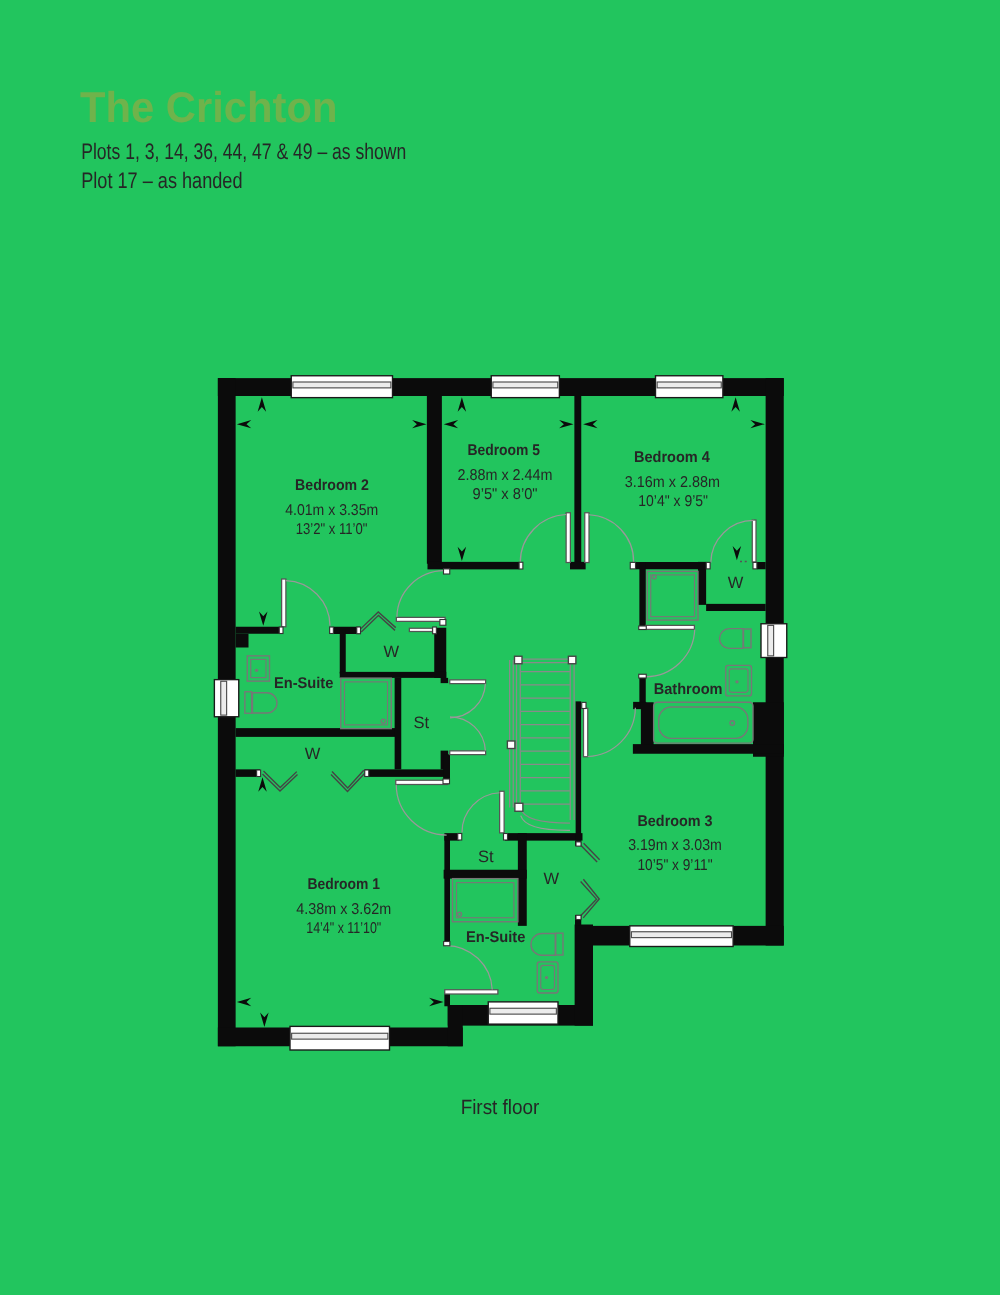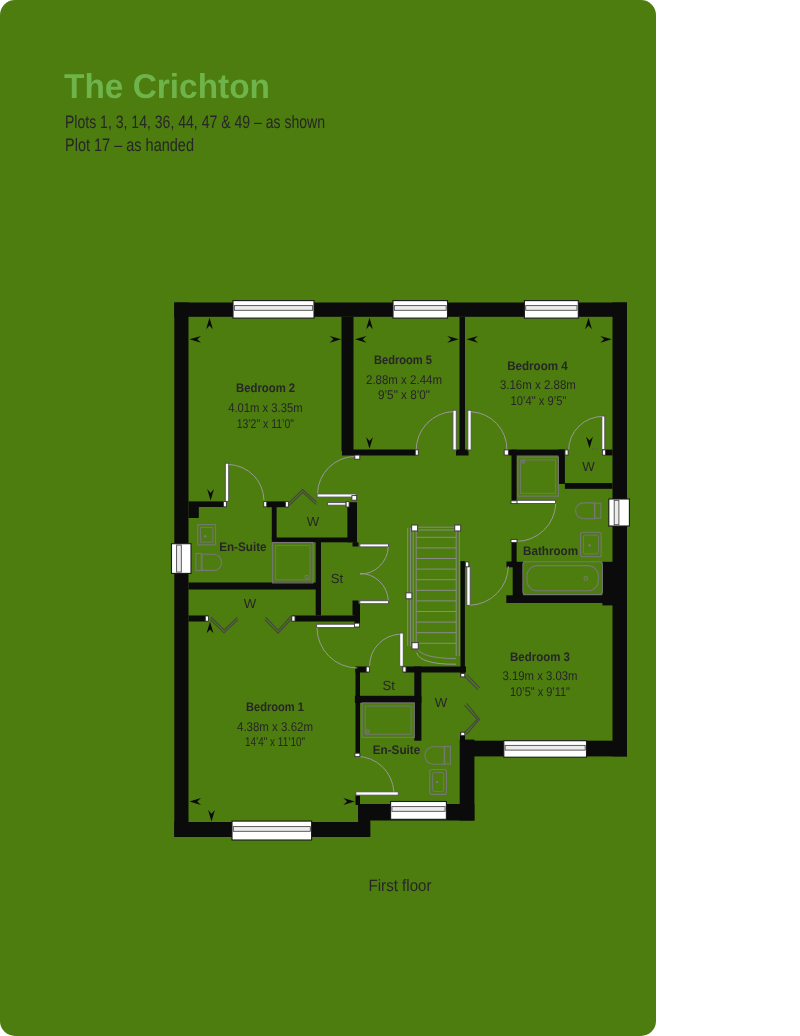--- a/index.html
+++ b/index.html
@@ -1,17 +1,17 @@
 <!DOCTYPE html>
 <html><head>
 <meta charset="utf-8">
 <style>
   html,body{margin:0;padding:0;background:#ffffff;}
-  .page{position:relative;width:656px;height:1036px;background:#4d7c0f;overflow:hidden;will-change:transform;
-        font-family:"Liberation Sans", sans-serif;border-radius:15px;}
+  .page{position:relative;width:800px;height:1036px;background:#22c55e;overflow:hidden;will-change:transform;
+        font-family:"Liberation Sans", sans-serif;}
   svg{position:absolute;left:0;top:0;}
   text{font-family:"Liberation Sans", sans-serif;fill:#262626;text-rendering:geometricPrecision;}
   .rm{font-weight:bold;font-size:12.4px;}
   .dm{font-size:12.6px;}
   .cl{font-size:13.2px;}
 </style>
 </head>
 <body>
 <div class="page">
 <svg width="800" height="1036" viewBox="0 0 800 1036">

